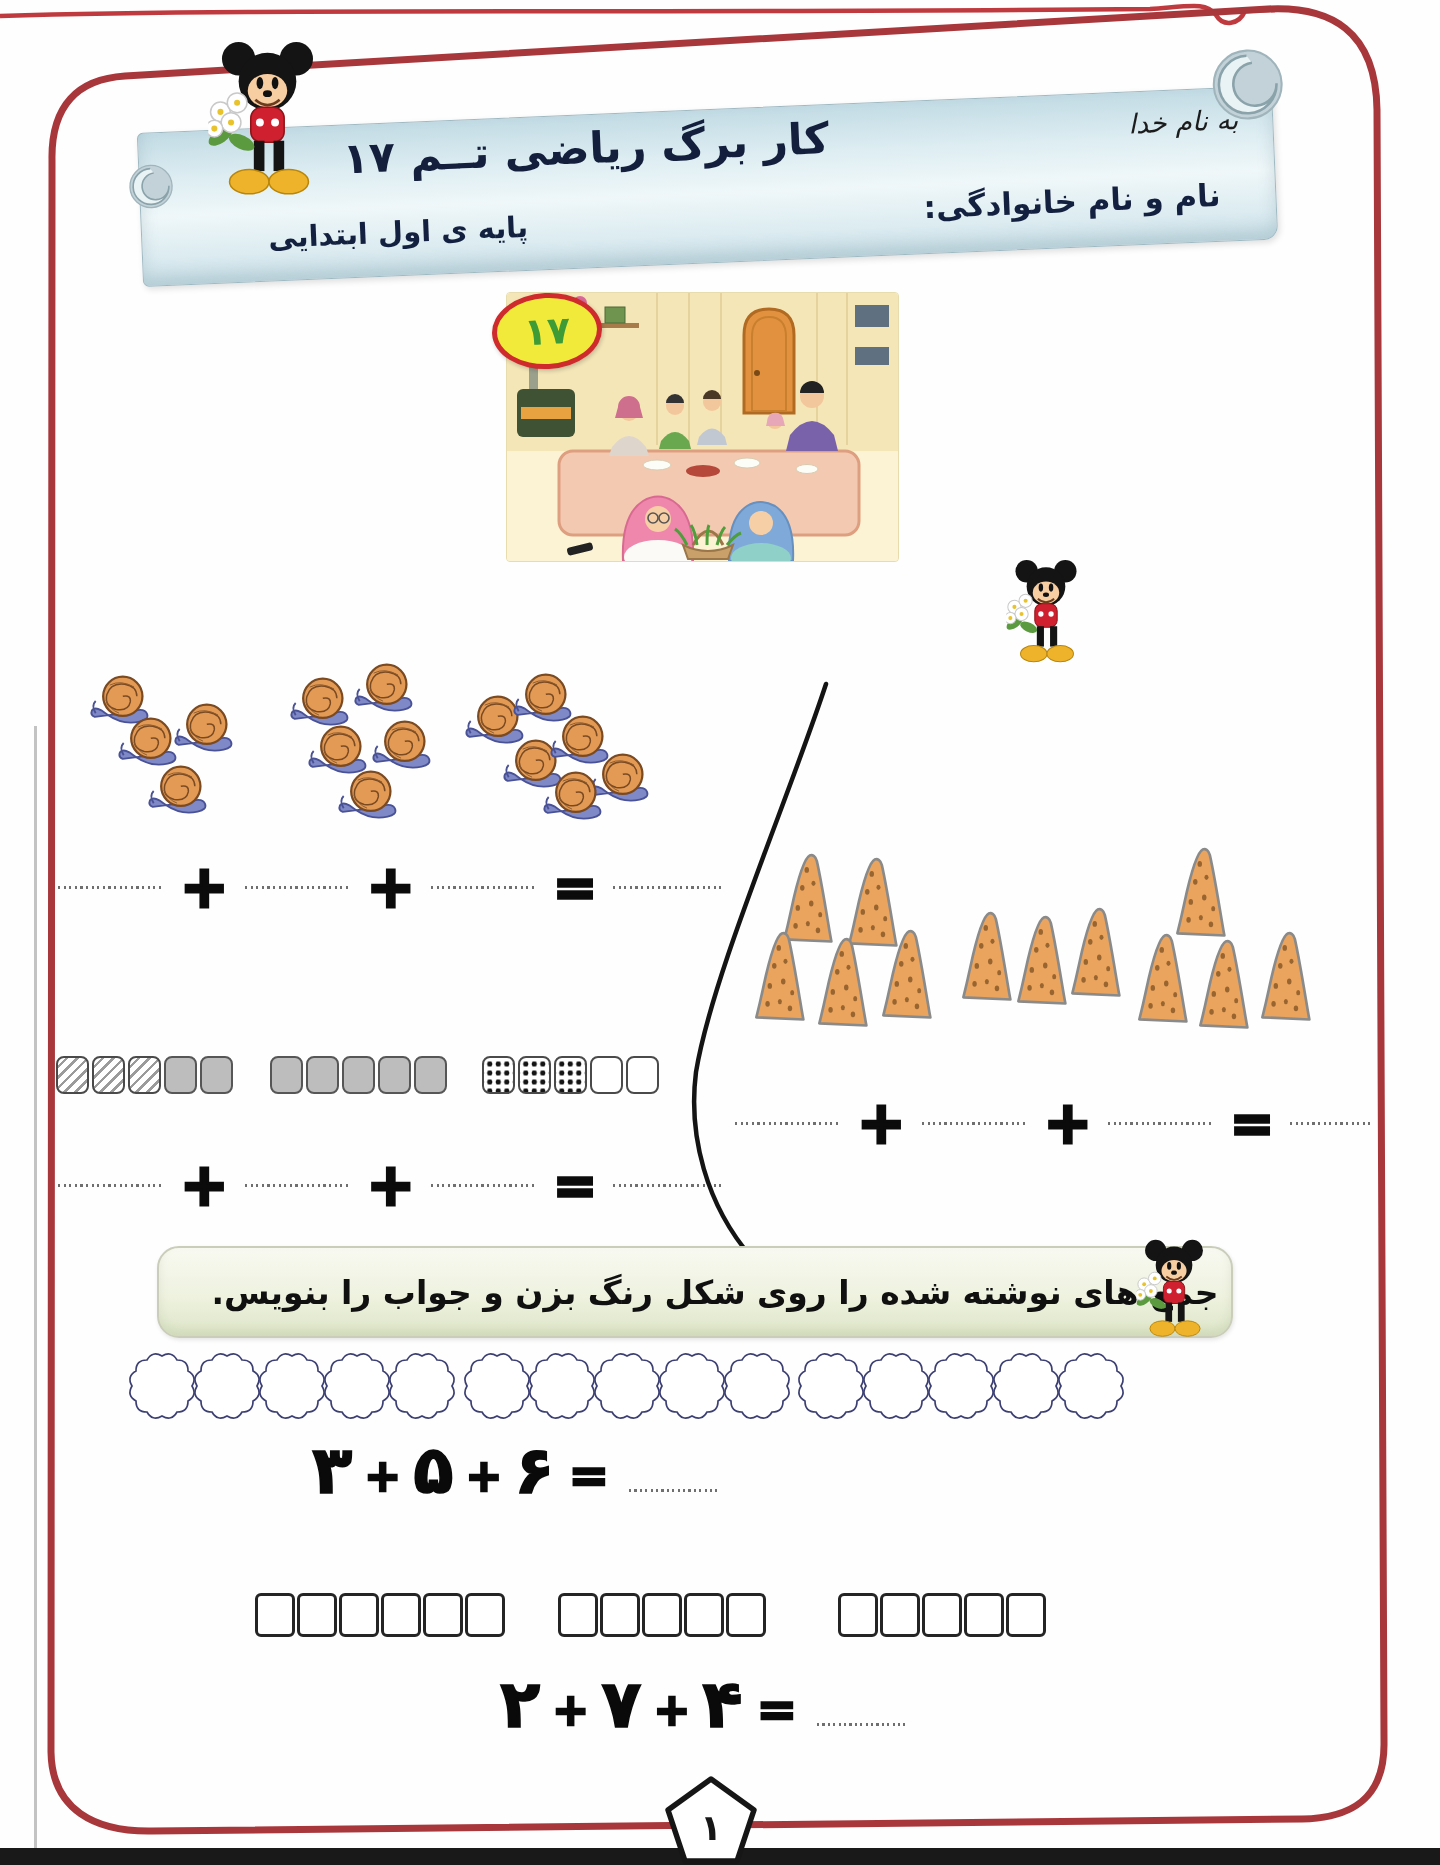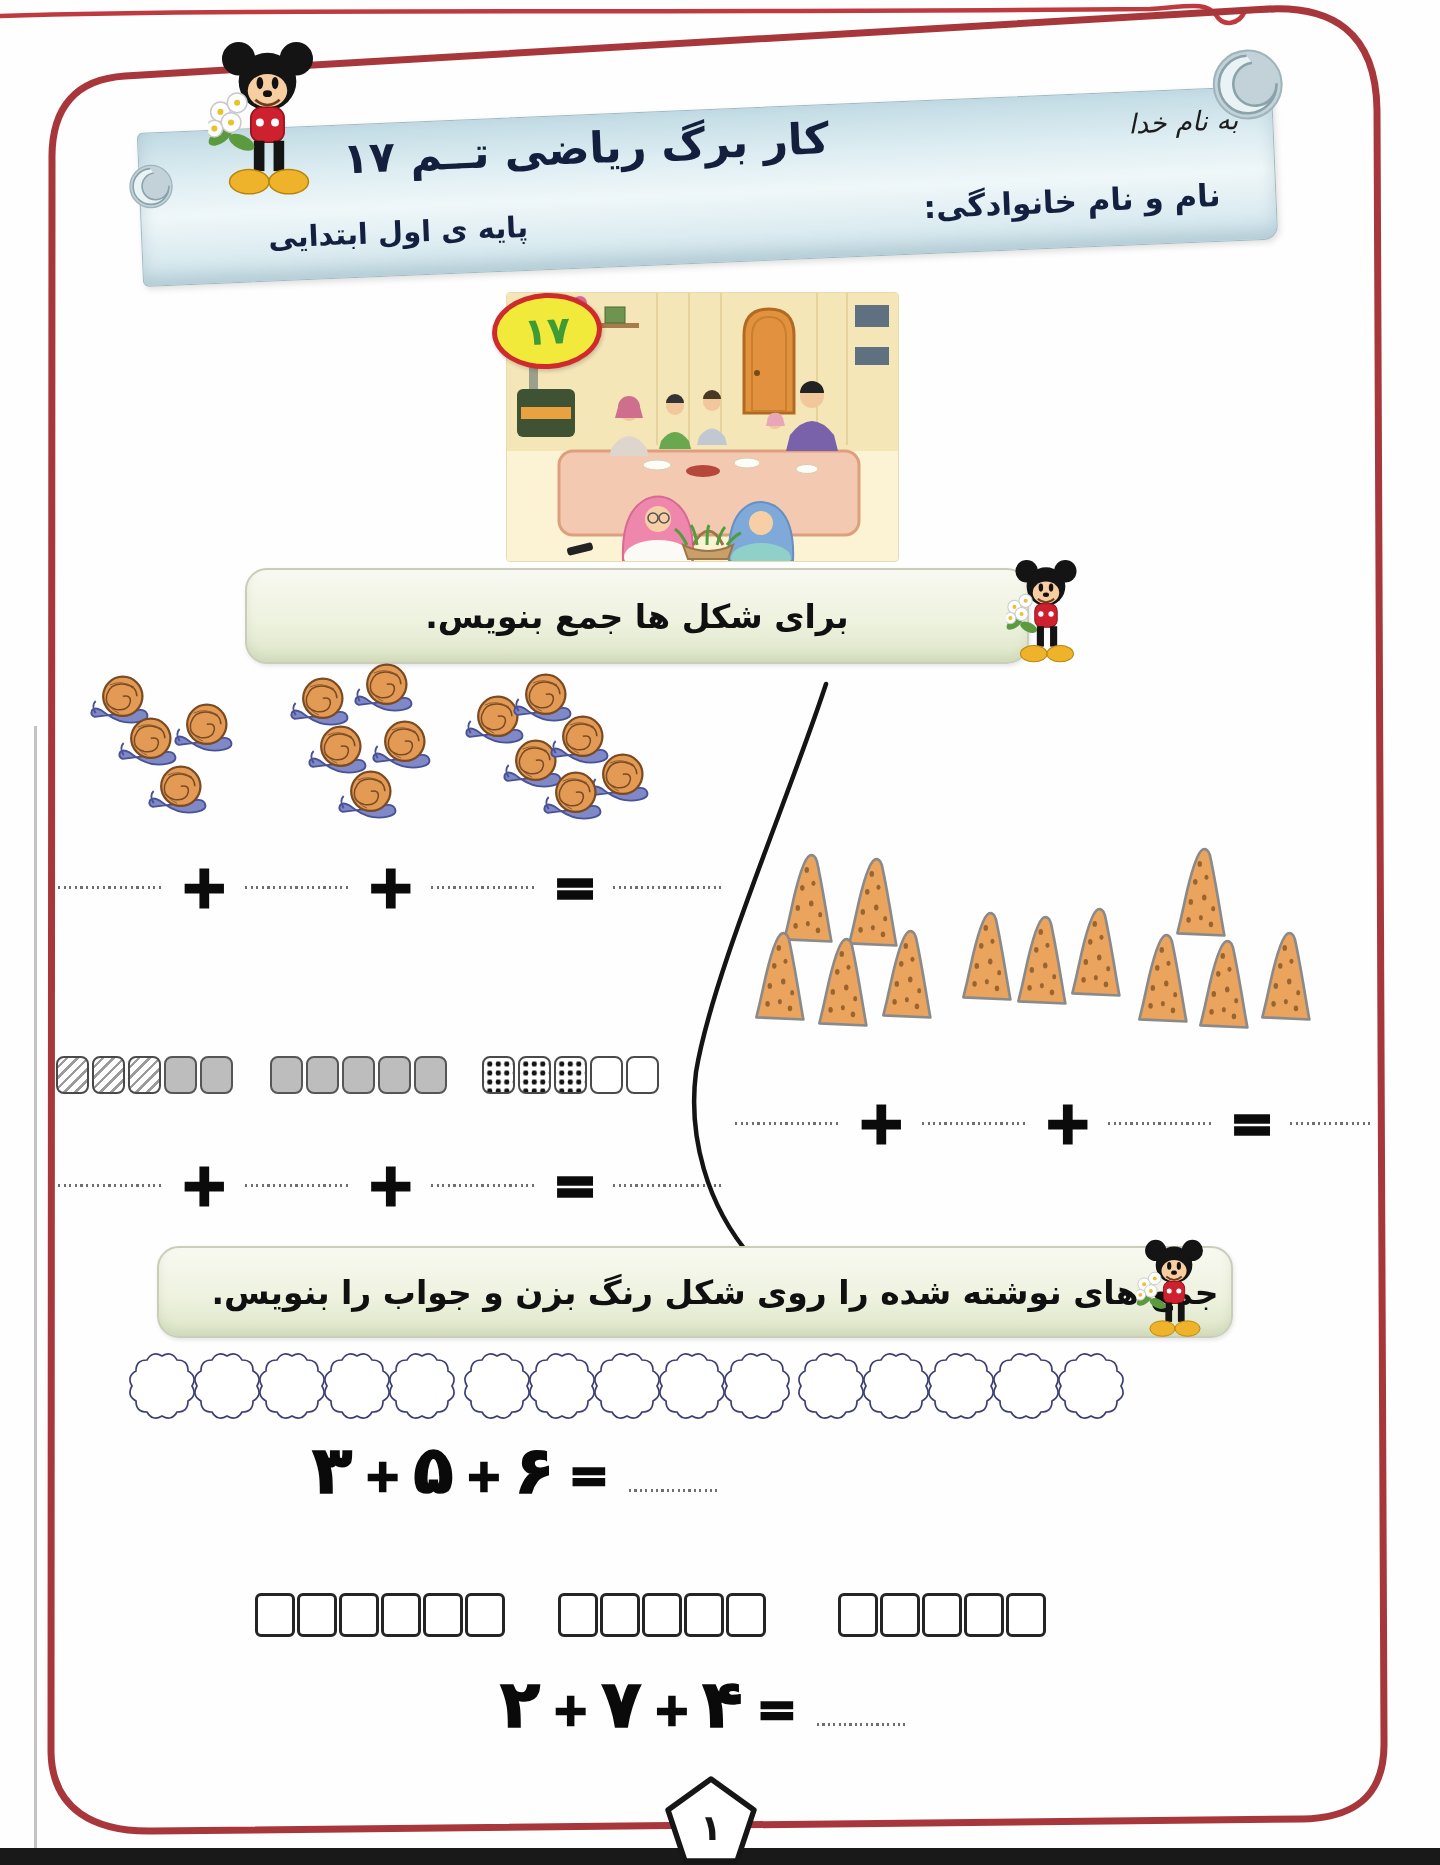--- a/index.html
+++ b/index.html
@@ -294,23 +294,20 @@
            <path d="M220,252 q8,-10 14,-12"></path>
          </g>
          <path d="M176,252 q25,12 50,0 l-5,14 -40,0 z" fill="#caa06a" stroke="#9a7648" stroke-width="2"></path>
         </g>
     </svg>
   </div>
   <div id="badge">
     <span>۱۷</span>
   </div>
 
-  <div class="banner" id="banner1">
-    <span>برای شکل ها جمع بنویس.</span>
-  </div>
   <svg class="mickey mickey-b1" viewBox="0 0 80 112">
       <use href="#sym-mickey"></use>
     </svg>
 
   <div class="scatter" id="sn1">
       <svg viewBox="0 0 70 62" class="shp snail-svg">
         <use href="#sym-snail"></use>
       </svg>
       <svg viewBox="0 0 70 62" class="shp snail-svg">
         <use href="#sym-snail"></use>

